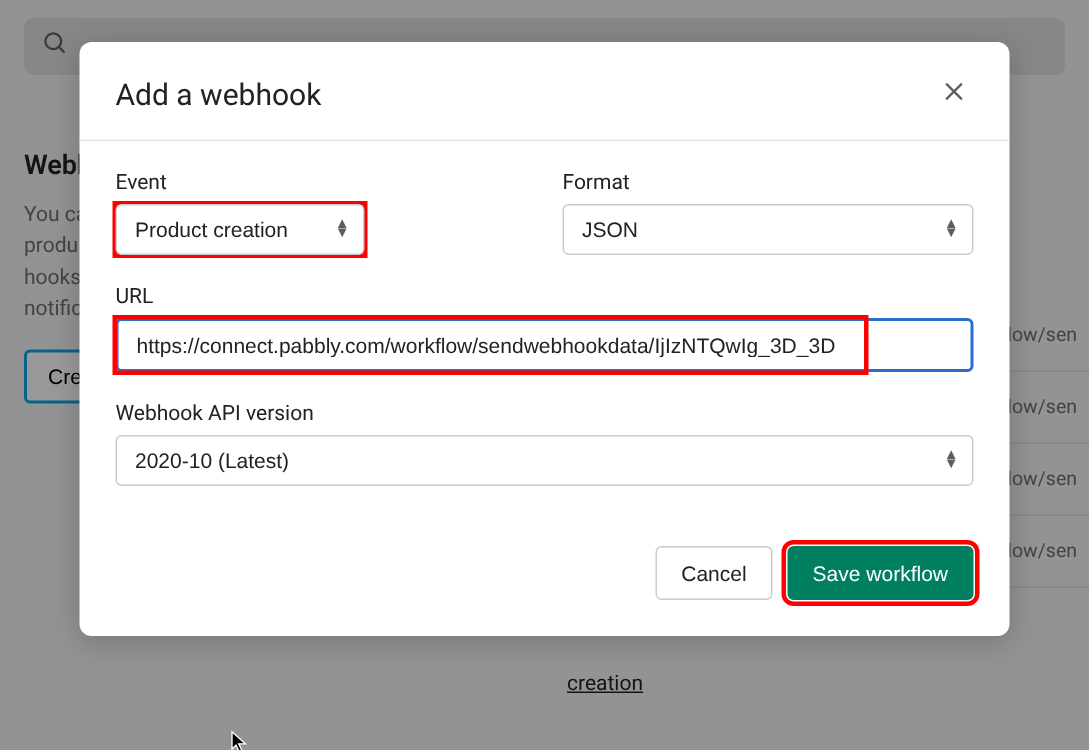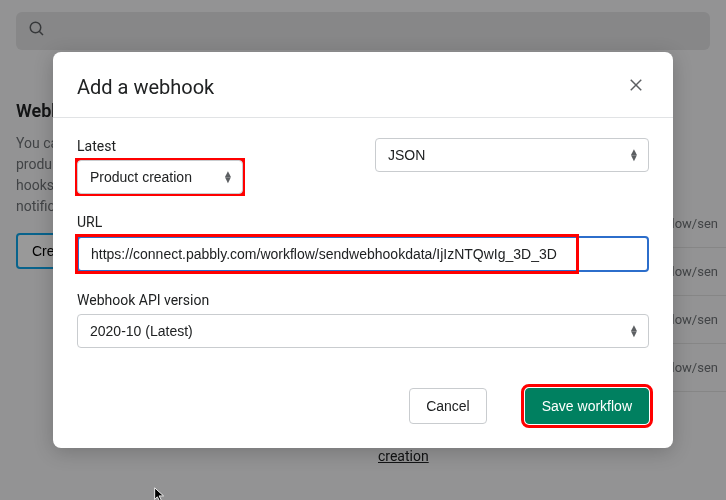--- a/index.html
+++ b/index.html
@@ -81,21 +81,21 @@
       text-decoration: underline;
       color: #202223;
     }
     .overlay {
       position: absolute;
       inset: 0;
       background: rgba(0,0,0,0.4);
       display: flex;
       justify-content: center;
       align-items: flex-start;
-      padding-top: 52px;
+      padding-top: 28px;
     }
     .modal {
       background: #fff;
       width: 620px;
       border-radius: 8px;
       box-shadow: 0 4px 20px rgba(0,0,0,0.2);
     }
     .modal-header {
       display: flex;
       justify-content: space-between;
@@ -201,21 +201,20 @@
       justify-content: flex-end;
       gap: 10px;
       padding: 20px 24px 24px;
     }
     .btn {
       padding: 9px 16px;
       border-radius: 4px;
       font-size: 14px;
       cursor: pointer;
       border: 1px solid transparent;
-      margin-left: 28px;
     }
     .btn-cancel {
       background: #fff;
       border: 1px solid #c9cccf;
       color: #202223;
     }
     .btn-save {
       background: #008060;
       color: #fff;
       border: 1px solid #008060;
@@ -277,29 +276,30 @@
           <svg class="close-icon-svg" viewBox="0 0 24 24">
             <line x1="5" y1="5" x2="19" y2="19"></line>
             <line x1="19" y1="5" x2="5" y2="19"></line>
           </svg>
         </span>
       </button>
     </div>
     <div class="modal-body">
       <div class="form-row">
         <div class="form-group">
-          <label class="form-label">Latest</label>
+          <label class="form-label">Event</label>
           <div class="select-wrapper highlighted">
             <select class="form-select">
               <option>Product creation</option>
             </select>
             <span class="select-arrows">▲<br>▼</span>
           </div>
         </div>
         <div class="form-group">
+          <label class="form-label">Format</label>
           <div class="select-wrapper">
             <select class="form-select">
               <option>JSON</option>
             </select>
             <span class="select-arrows">▲<br>▼</span>
           </div>
         </div>
       </div>
       <div class="form-group full" style="margin-bottom:20px;">
         <label class="form-label">URL</label>

